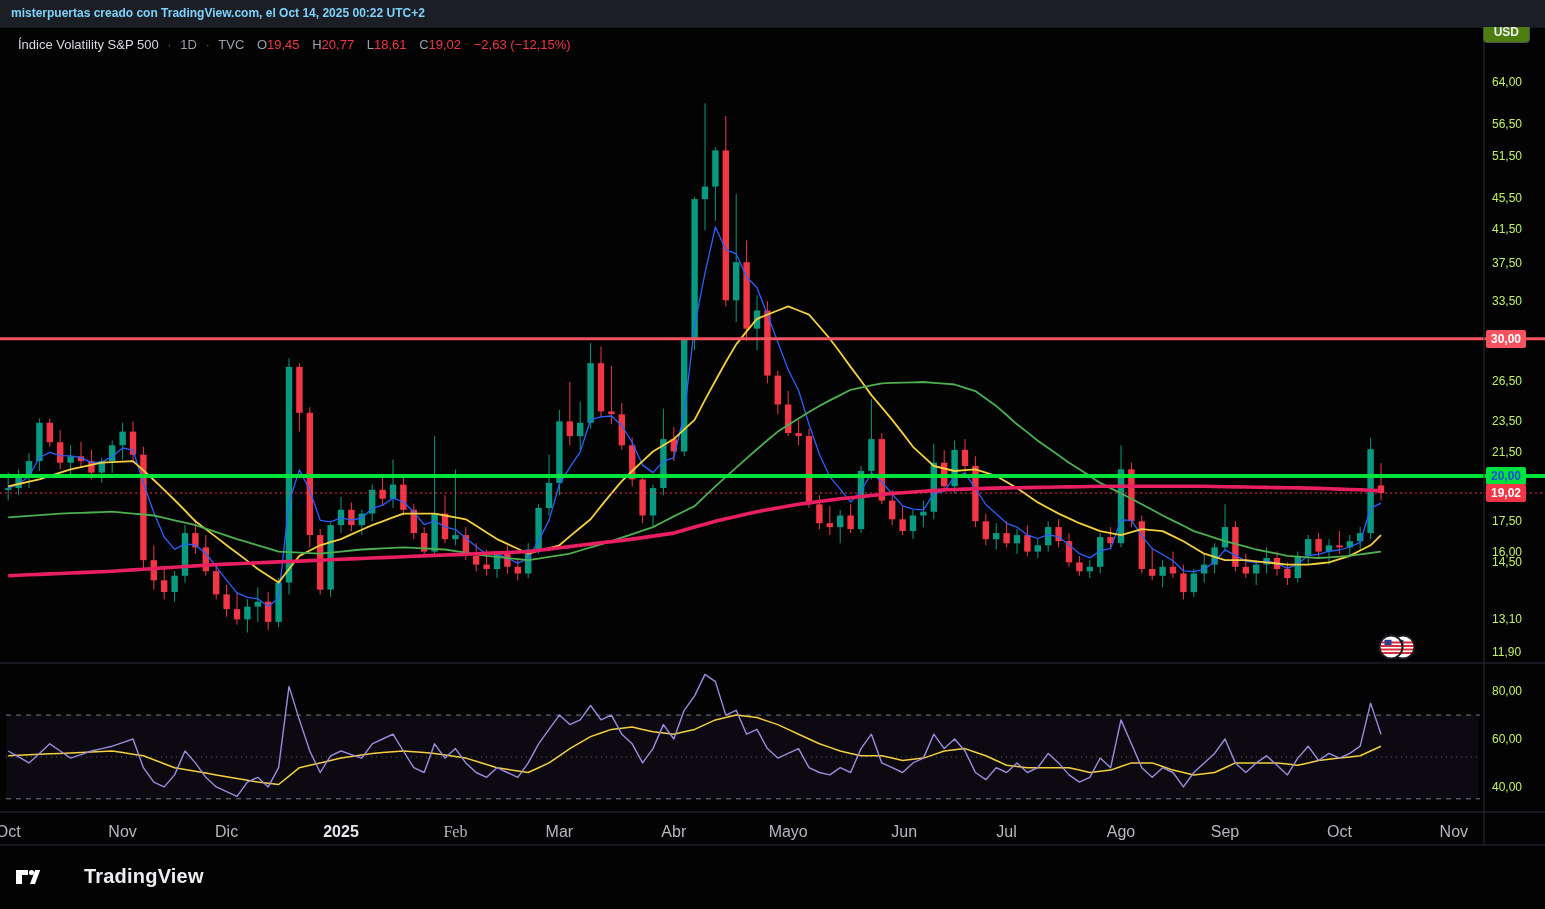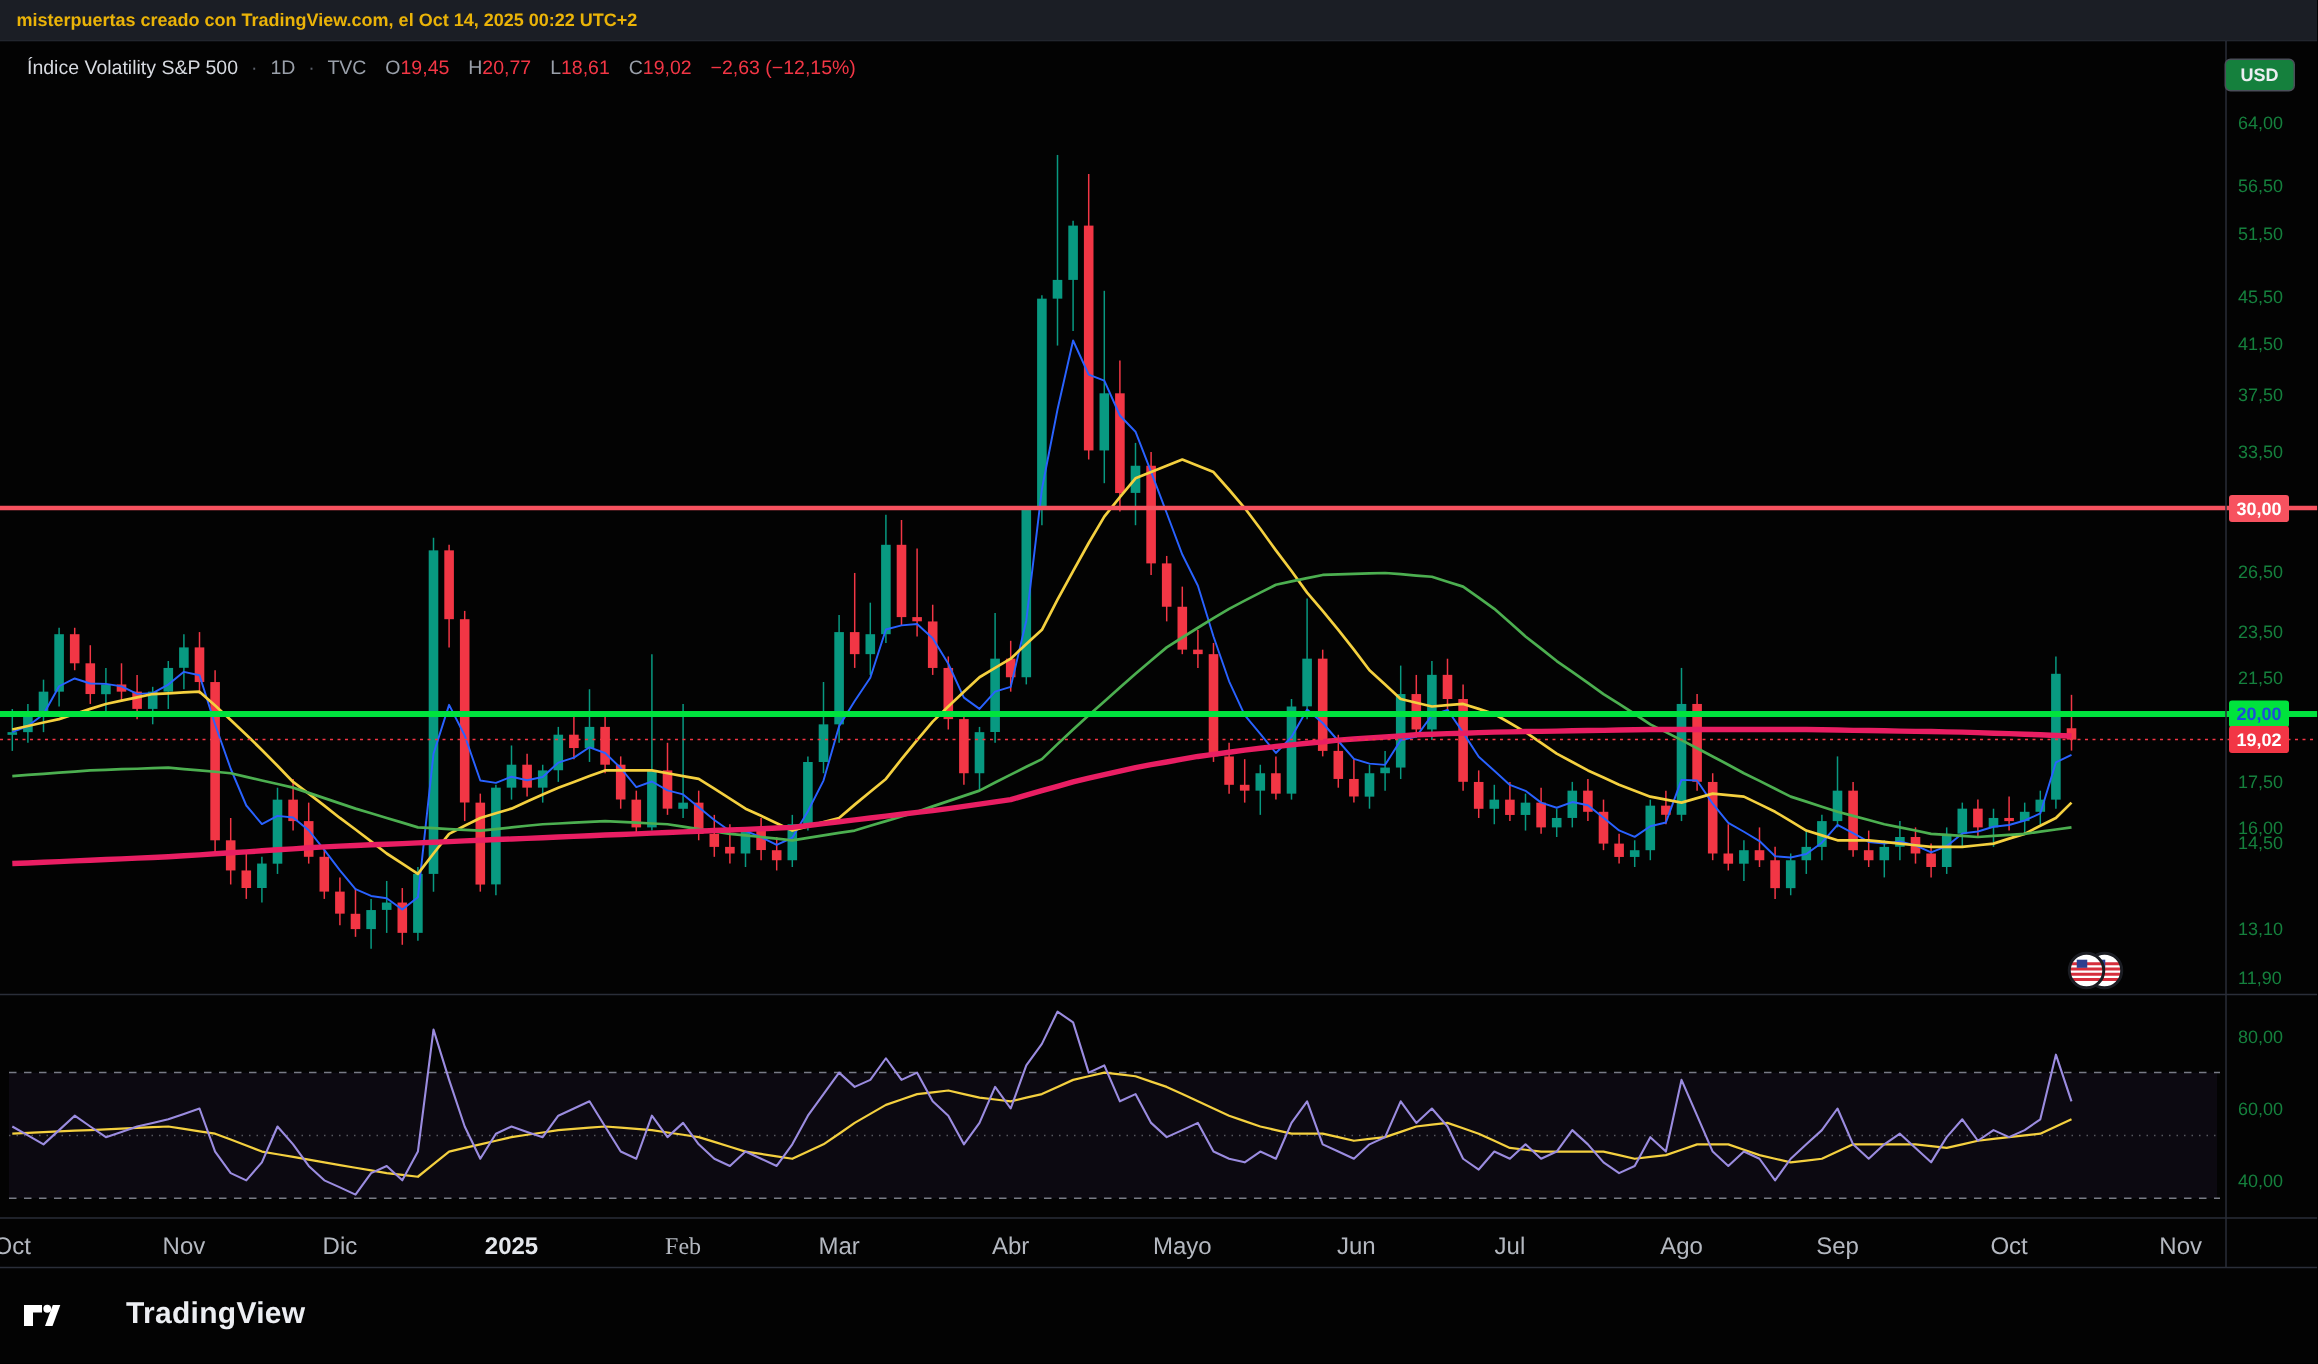--- a/index.html
+++ b/index.html
@@ -1,34 +1,34 @@
 <!DOCTYPE html>
 <html><head>
 <meta charset="utf-8">
 <title>VIX Daily Chart</title>
 <style>
   html,body{margin:0;padding:0;background:#000;}
   .root{position:relative;width:1545px;height:909px;background:#030303;overflow:hidden;
         font-family:"Liberation Sans",sans-serif;-webkit-font-smoothing:antialiased;}
   .topbar{position:absolute;left:0;top:0;width:100%;height:27px;background:#1b1e25;
-          color:#eab308;font-size:12px;font-weight:bold;line-height:27px;
+          color:#7dd3fc;font-size:12px;font-weight:bold;line-height:27px;
           padding-left:11px;box-sizing:border-box;z-index:30;}
   svg.chart{position:absolute;left:0;top:0;z-index:5;}
   .legend{position:absolute;left:18px;top:37px;font-size:13px;z-index:20;white-space:nowrap;}
   .legend .t{color:#d7dae0;}
   .legend .sep{color:#5c616b;margin:0 5px;}
   .legend .dim{color:#9aa0aa;}
   .legend .olbl{color:#9aa0aa;margin-left:9px;}
   .legend .oval{color:#f23645;}
   .legend .chg{color:#f23645;margin-left:9px;}
-  .usd-btn{position:absolute;right:15px;top:39px;z-index:20;background:#15803d;
+  .usd-btn{position:absolute;right:15px;top:21px;z-index:20;background:#4d7c0f;
            border:1px solid #4a4e59;border-radius:4px;color:#eceef2;font-size:12px;
            font-weight:bold;padding:3px 10px;cursor:pointer;font-family:"Liberation Sans",sans-serif;}
   .price-axis{position:absolute;left:1484px;top:27px;width:61px;height:818px;z-index:15;}
-  .ptick{position:absolute;left:8px;color:#15803d;font-size:12px;line-height:16px;}
+  .ptick{position:absolute;left:8px;color:#bef264;font-size:12px;line-height:16px;}
   .badge{position:absolute;left:2px;font-size:12px;font-weight:bold;line-height:16px;
          padding:1px 5px;border-radius:2px;z-index:16;}
   .time-axis{position:absolute;left:0;top:818px;width:1484px;height:27px;z-index:15;}
   .ttick{position:absolute;top:5px;color:#b4b8c0;font-size:16px;transform:translateX(-50%);}
   .ttick.emph{color:#e4e7ec;font-weight:bold;}
   .footer{position:absolute;left:14px;top:863px;display:flex;align-items:center;z-index:20;cursor:pointer;gap:35px;}
   .footer .word{color:#eceef2;font-size:20px;font-weight:bold;margin-left:8px;letter-spacing:0.2px;}
 </style>
 </head>
 <body>

